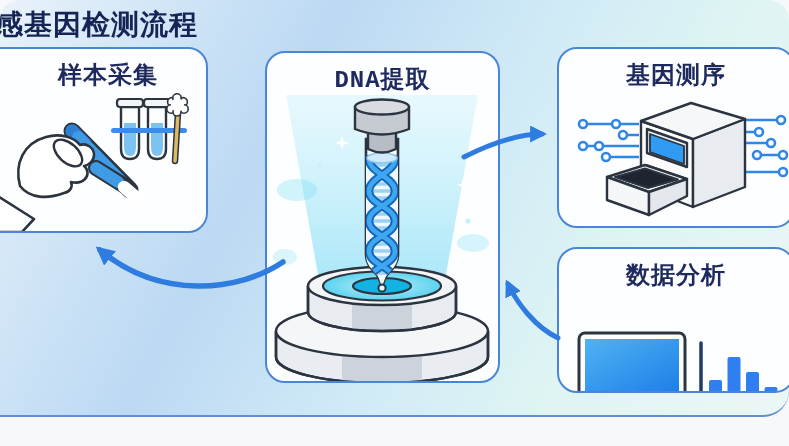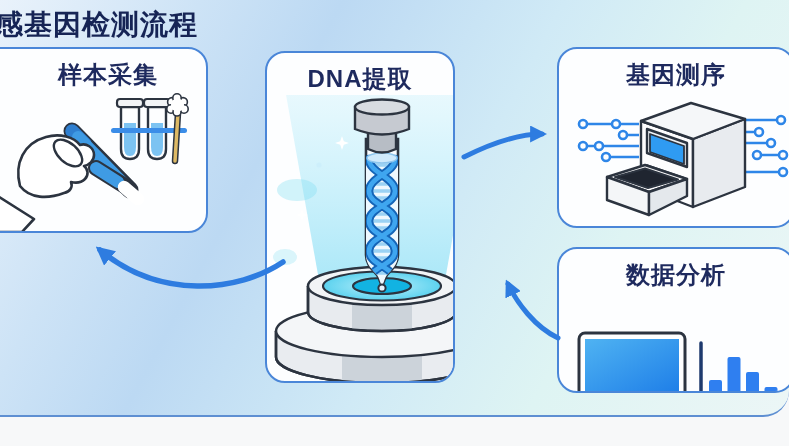--- a/index.html
+++ b/index.html
@@ -1,29 +1,29 @@
 <!DOCTYPE html>
 <html><head>
 <meta charset="utf-8">
 <style>
   html,body{margin:0;padding:0;background:#f7f8f9;}
   .stage{position:relative;width:789px;height:446px;overflow:hidden;
-         font-family:"Liberation Sans",sans-serif;}
+         font-family:"Liberation Sans",sans-serif;border-radius:20px;}
   .canvas-bg{position:absolute;left:0;top:0;width:789px;height:415px;
     background:linear-gradient(118deg,#e9f2fb 0%,#cde3f6 20%,#bcd9f3 34%,#d0eaf6 56%,#def4f3 74%,#ecf6f6 100%);
     border-bottom:2px solid #5e8fd2;border-bottom-right-radius:26px;}
   .page-title{position:absolute;left:-5px;top:6px;font-size:28px;font-weight:800;
     color:#162455;letter-spacing:1px;white-space:nowrap;}
   .panel{position:absolute;background:#fdfeff;border:2px solid #4a86d8;border-radius:20px;
     box-sizing:border-box;overflow:hidden;}
   .panel-heading{text-align:center;font-size:24px;font-weight:700;color:#1e2a5e;
     margin:10px 0 0 0;letter-spacing:1px;}
   #panel-sample{left:-34px;top:47px;width:242px;height:186px;}
   #panel-sample .panel-heading{padding-left:42px;}
-  #panel-dna{left:265px;top:51px;width:190px;height:332px;}
+  #panel-dna{left:265px;top:51px;width:235px;height:332px;font-family:Liberation Mono, monospace;}
   #panel-seq{left:557px;top:47px;width:238px;height:181px;}
   #panel-analysis{left:557px;top:247px;width:238px;height:146px;}
   .icon-svg{display:block;}
   #arrow-overlay{position:absolute;left:0;top:0;pointer-events:none;}
 </style>
 </head>
 <body>
 
 <div class="stage">
 

